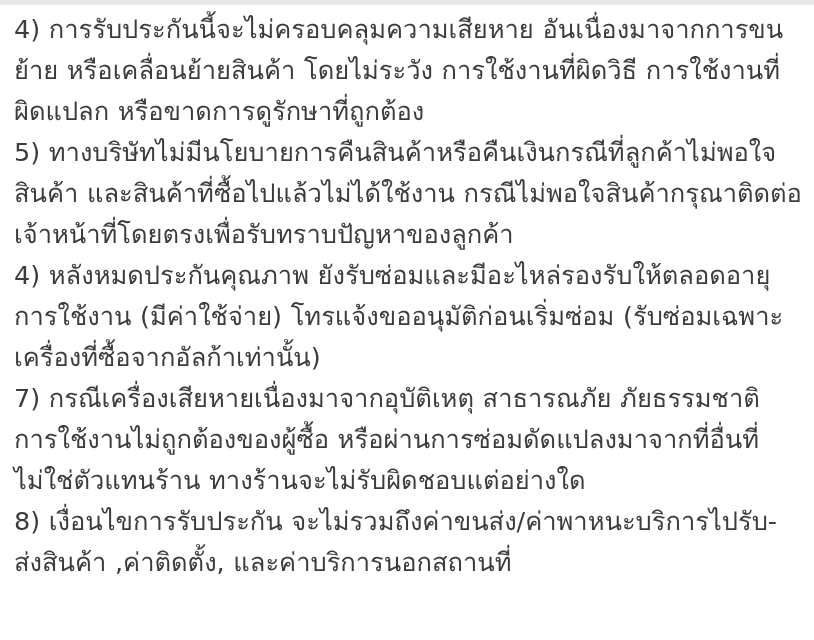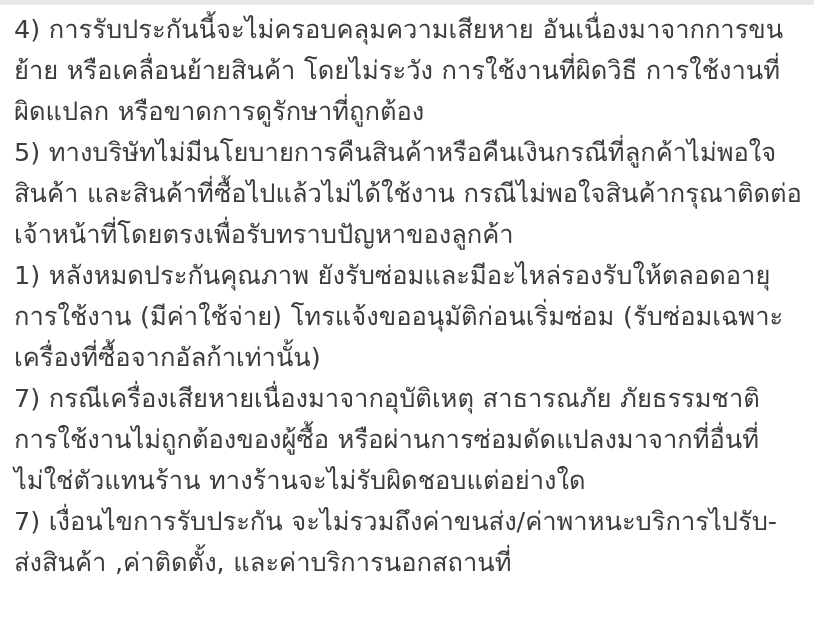--- a/index.html
+++ b/index.html
@@ -48,18 +48,18 @@
 </head>
 <body>
 
 <div class="page">
 
   <div class="top-rule"></div>
 
   <div class="content">
     <p class="para">4) การรับประกันนี้จะไม่ครอบคลุมความเสียหาย อันเนื่องมาจากการขนย้าย หรือเคลื่อนย้ายสินค้า โดยไม่ระวัง การใช้งานที่ผิดวิธี การใช้งานที่ผิดแปลก หรือขาดการดูรักษาที่ถูกต้อง</p>
     <p class="para">5) ทางบริษัทไม่มีนโยบายการคืนสินค้าหรือคืนเงินกรณีที่ลูกค้าไม่พอใจสินค้า และสินค้าที่ซื้อไปแล้วไม่ได้ใช้งาน กรณีไม่พอใจสินค้ากรุณาติดต่อเจ้าหน้าที่โดยตรงเพื่อรับทราบปัญหาของลูกค้า</p>
-    <p class="para">1) หลังหมดประกันคุณภาพ ยังรับซ่อมและมีอะไหล่รองรับให้ตลอดอายุการใช้งาน (มีค่าใช้จ่าย) โทรแจ้งขออนุมัติก่อนเริ่มซ่อม (รับซ่อมเฉพาะเครื่องที่ซื้อจากอัลก้าเท่านั้น)</p>
+    <p class="para">4) หลังหมดประกันคุณภาพ ยังรับซ่อมและมีอะไหล่รองรับให้ตลอดอายุการใช้งาน (มีค่าใช้จ่าย) โทรแจ้งขออนุมัติก่อนเริ่มซ่อม (รับซ่อมเฉพาะเครื่องที่ซื้อจากอัลก้าเท่านั้น)</p>
     <p class="para">7) กรณีเครื่องเสียหายเนื่องมาจากอุบัติเหตุ สาธารณภัย ภัยธรรมชาติ การใช้งานไม่ถูกต้องของผู้ซื้อ หรือผ่านการซ่อมดัดแปลงมาจากที่อื่นที่ไม่ใช่ตัวแทนร้าน ทางร้านจะไม่รับผิดชอบแต่อย่างใด</p>
-    <p class="para">7) เงื่อนไขการรับประกัน จะไม่รวมถึงค่าขนส่ง/ค่าพาหนะบริการไปรับ-ส่งสินค้า ,ค่าติดตั้ง, และค่าบริการนอกสถานที่</p>
+    <p class="para">8) เงื่อนไขการรับประกัน จะไม่รวมถึงค่าขนส่ง/ค่าพาหนะบริการไปรับ-ส่งสินค้า ,ค่าติดตั้ง, และค่าบริการนอกสถานที่</p>
   </div>
 
 </div>
 
 </body></html>

